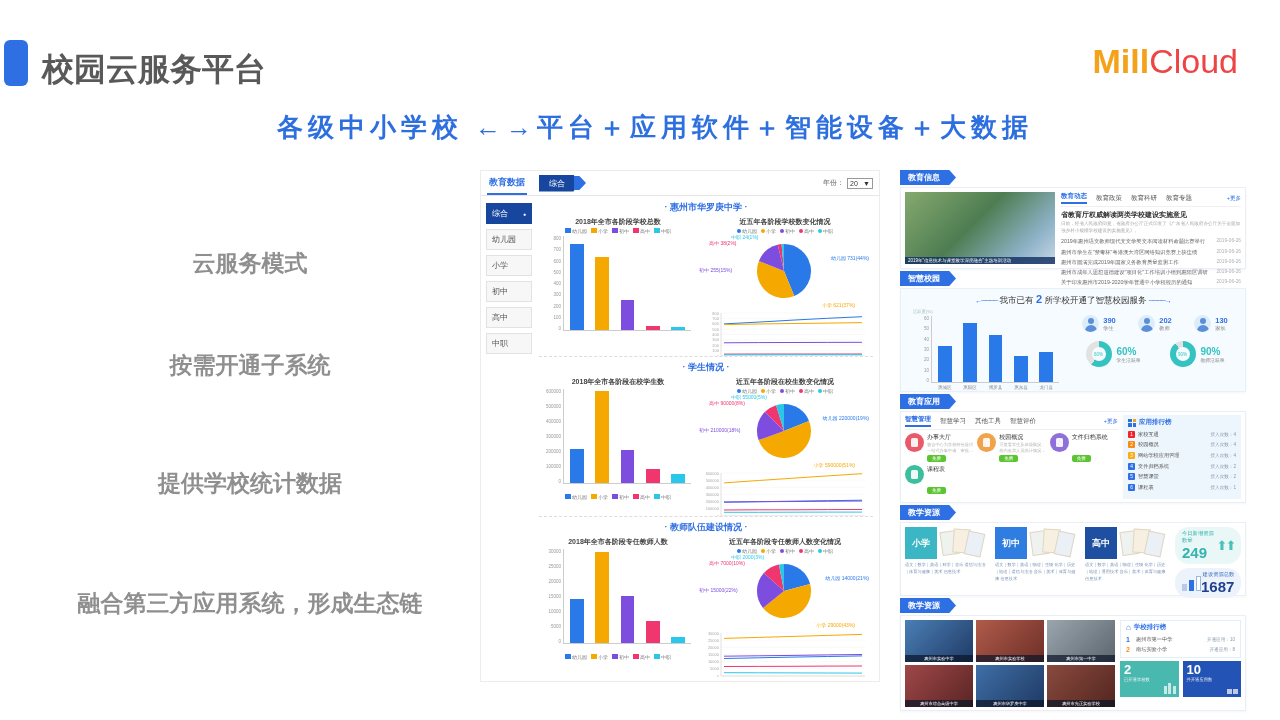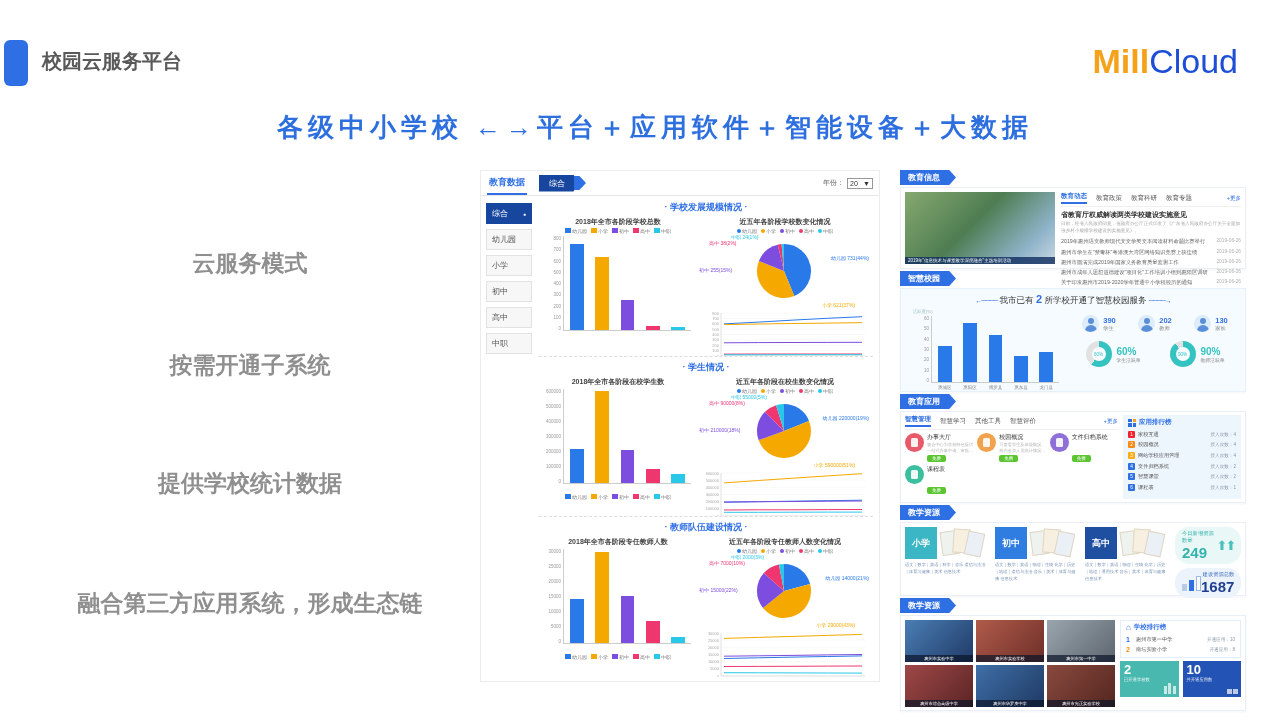--- a/index.html
+++ b/index.html
@@ -2,24 +2,24 @@
 <html><head>
 <meta charset="utf-8">
 <style>
   * { margin:0; padding:0; box-sizing:border-box; }
   html,body { width:1280px; height:720px; overflow:hidden; background:#fff;
     font-family:"Liberation Sans","DejaVu Sans",sans-serif; }
   .abs { position:absolute; }
 
   
   #accent-bar { left:4px; top:40px; width:24px; height:46px; background:#2f6fe4; border-radius:6px; }
-  #slide-title { left:42px; top:48px; font-size:20px; font-weight:bold; color:#595959; }
+  #slide-title { left:42px; top:48px; font-size:32px; font-weight:bold; color:#595959; }
   #logo { right:42px; top:42px; font-size:34px; letter-spacing:0; }
   #logo .p1 { color:#f5a21b; font-weight:bold; }
-  #logo .p2 { color:#1d4ed8; font-weight:500; }
+  #logo .p2 { color:#ef4444; font-weight:500; }
   #headline { left:210px; top:110px; width:890px; text-align:center; font-size:26px;
     font-weight:bold; color:#2e6fe0; letter-spacing:5px; white-space:nowrap; }
   #left-col { left:30px; top:170px; width:440px; height:520px; }
   .left-item { position:absolute; width:100%; text-align:center; font-size:23px;
     font-weight:bold; color:#8f8f8f; white-space:nowrap; }
 
   
   #dashboard { left:480px; top:170px; width:400px; height:512px; background:#fff;
     border:1px solid #ececec; font-size:8px; color:#555; }
   #dash-header { display:flex; align-items:center; height:25px; border-bottom:1px solid #e6e6e6; padding:0 6px; }
@@ -215,21 +215,21 @@
           <span class="dot">●</span>
         </div>
         <div class="side-item"><span>幼儿园</span></div>
         <div class="side-item"><span>小学</span></div>
         <div class="side-item"><span>初中</span></div>
         <div class="side-item"><span>高中</span></div>
         <div class="side-item"><span>中职</span></div>
       </div>
     <div id="dash-main">
         <div class="dsec">
-          <div class="dsec-title">· 学校发展规模情况 ·</div>
+          <div class="dsec-title">· 惠州市华罗庚中学 ·</div>
           <div class="dsec-row">
             <div class="dcol-left">
               <div class="chart-title">2018年全市各阶段学校总数</div>
               <div class="lg">
                 <span><i style="background: rgb(41, 121, 232);"></i>幼儿园</span>
                 <span><i style="background: rgb(245, 168, 0);"></i>小学</span>
                 <span><i style="background: rgb(124, 77, 222);"></i>初中</span>
                 <span><i style="background: rgb(240, 54, 110);"></i>高中</span>
                 <span><i style="background: rgb(41, 200, 232);"></i>中职</span>
               </div>

